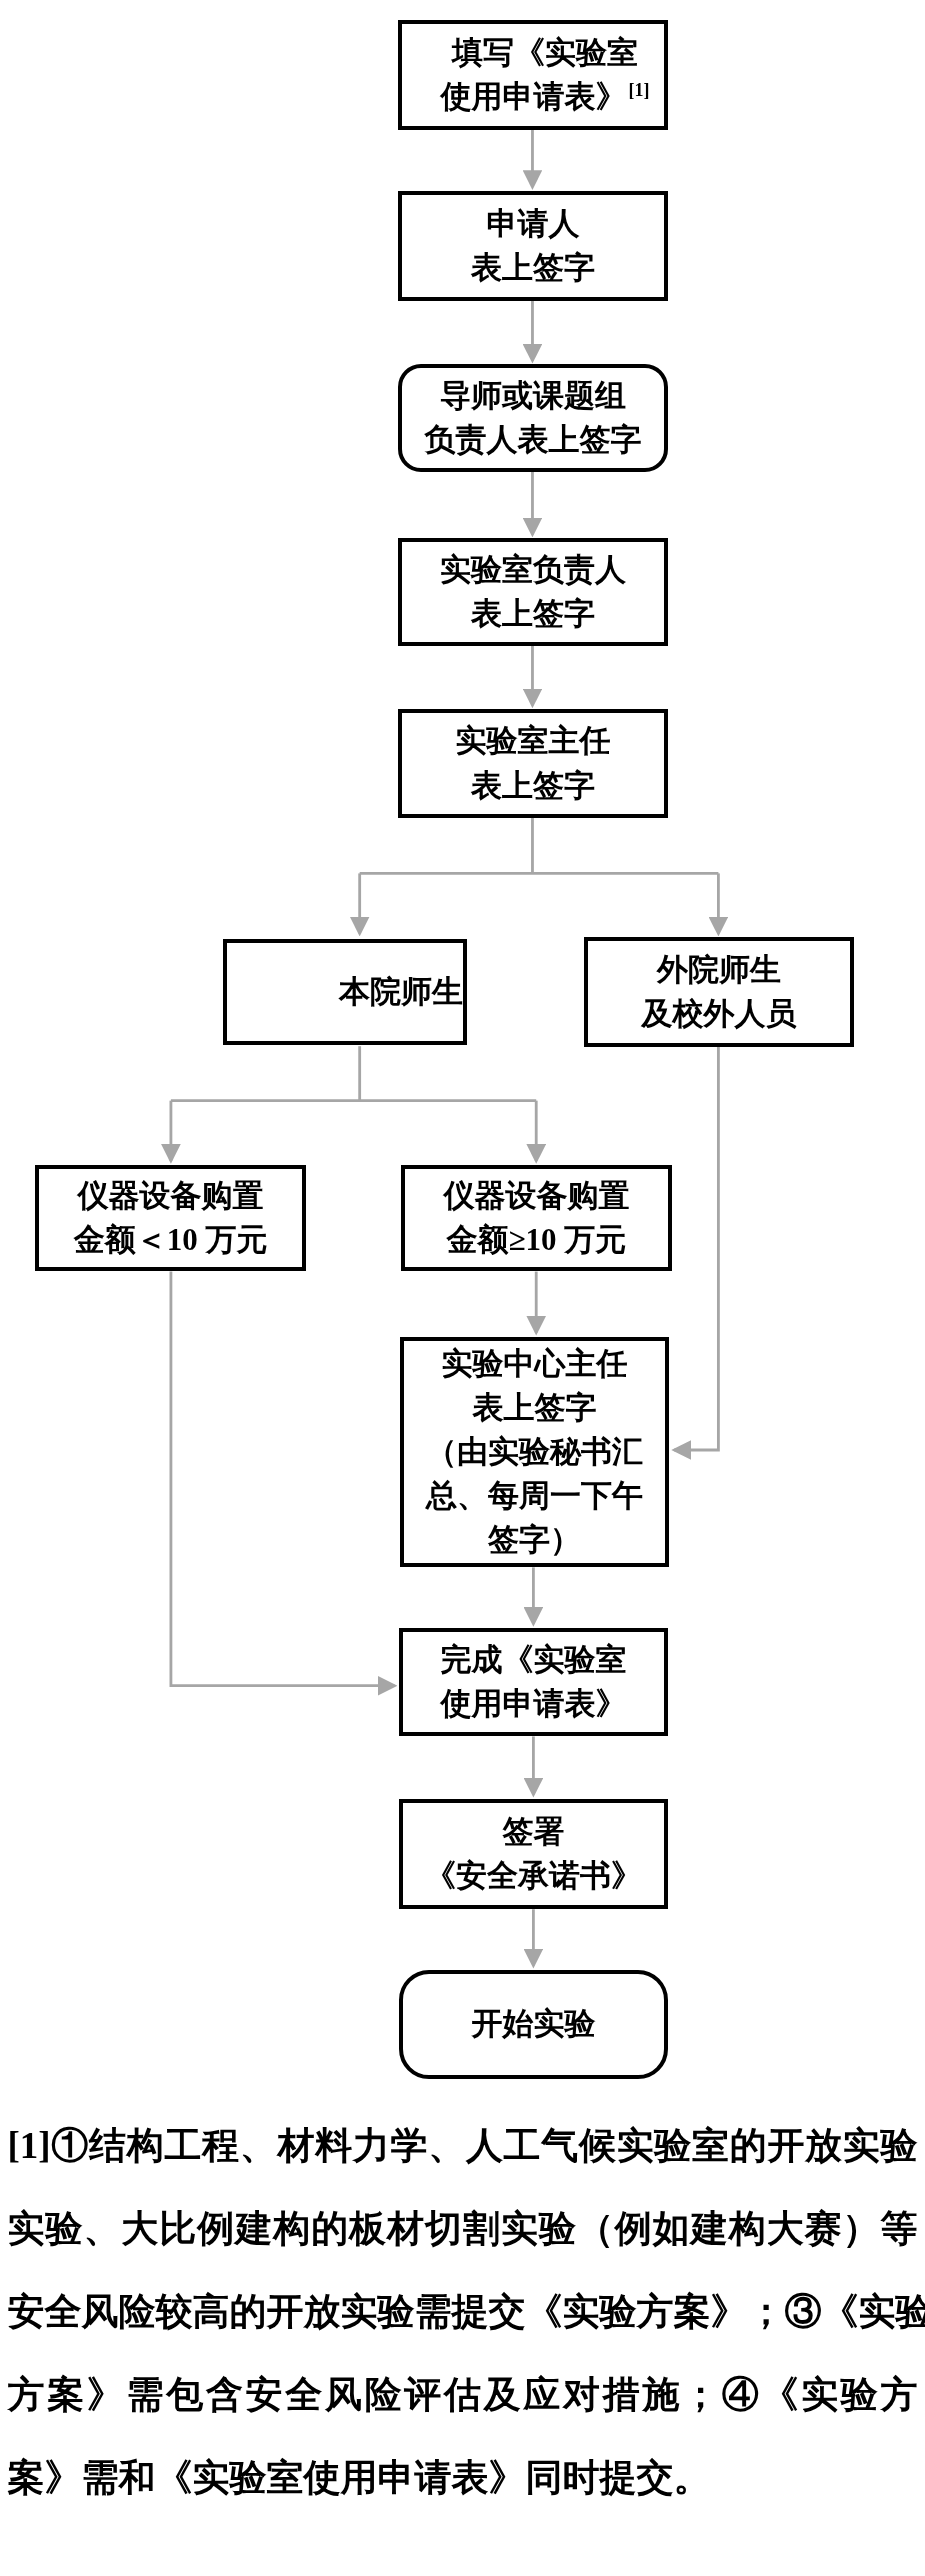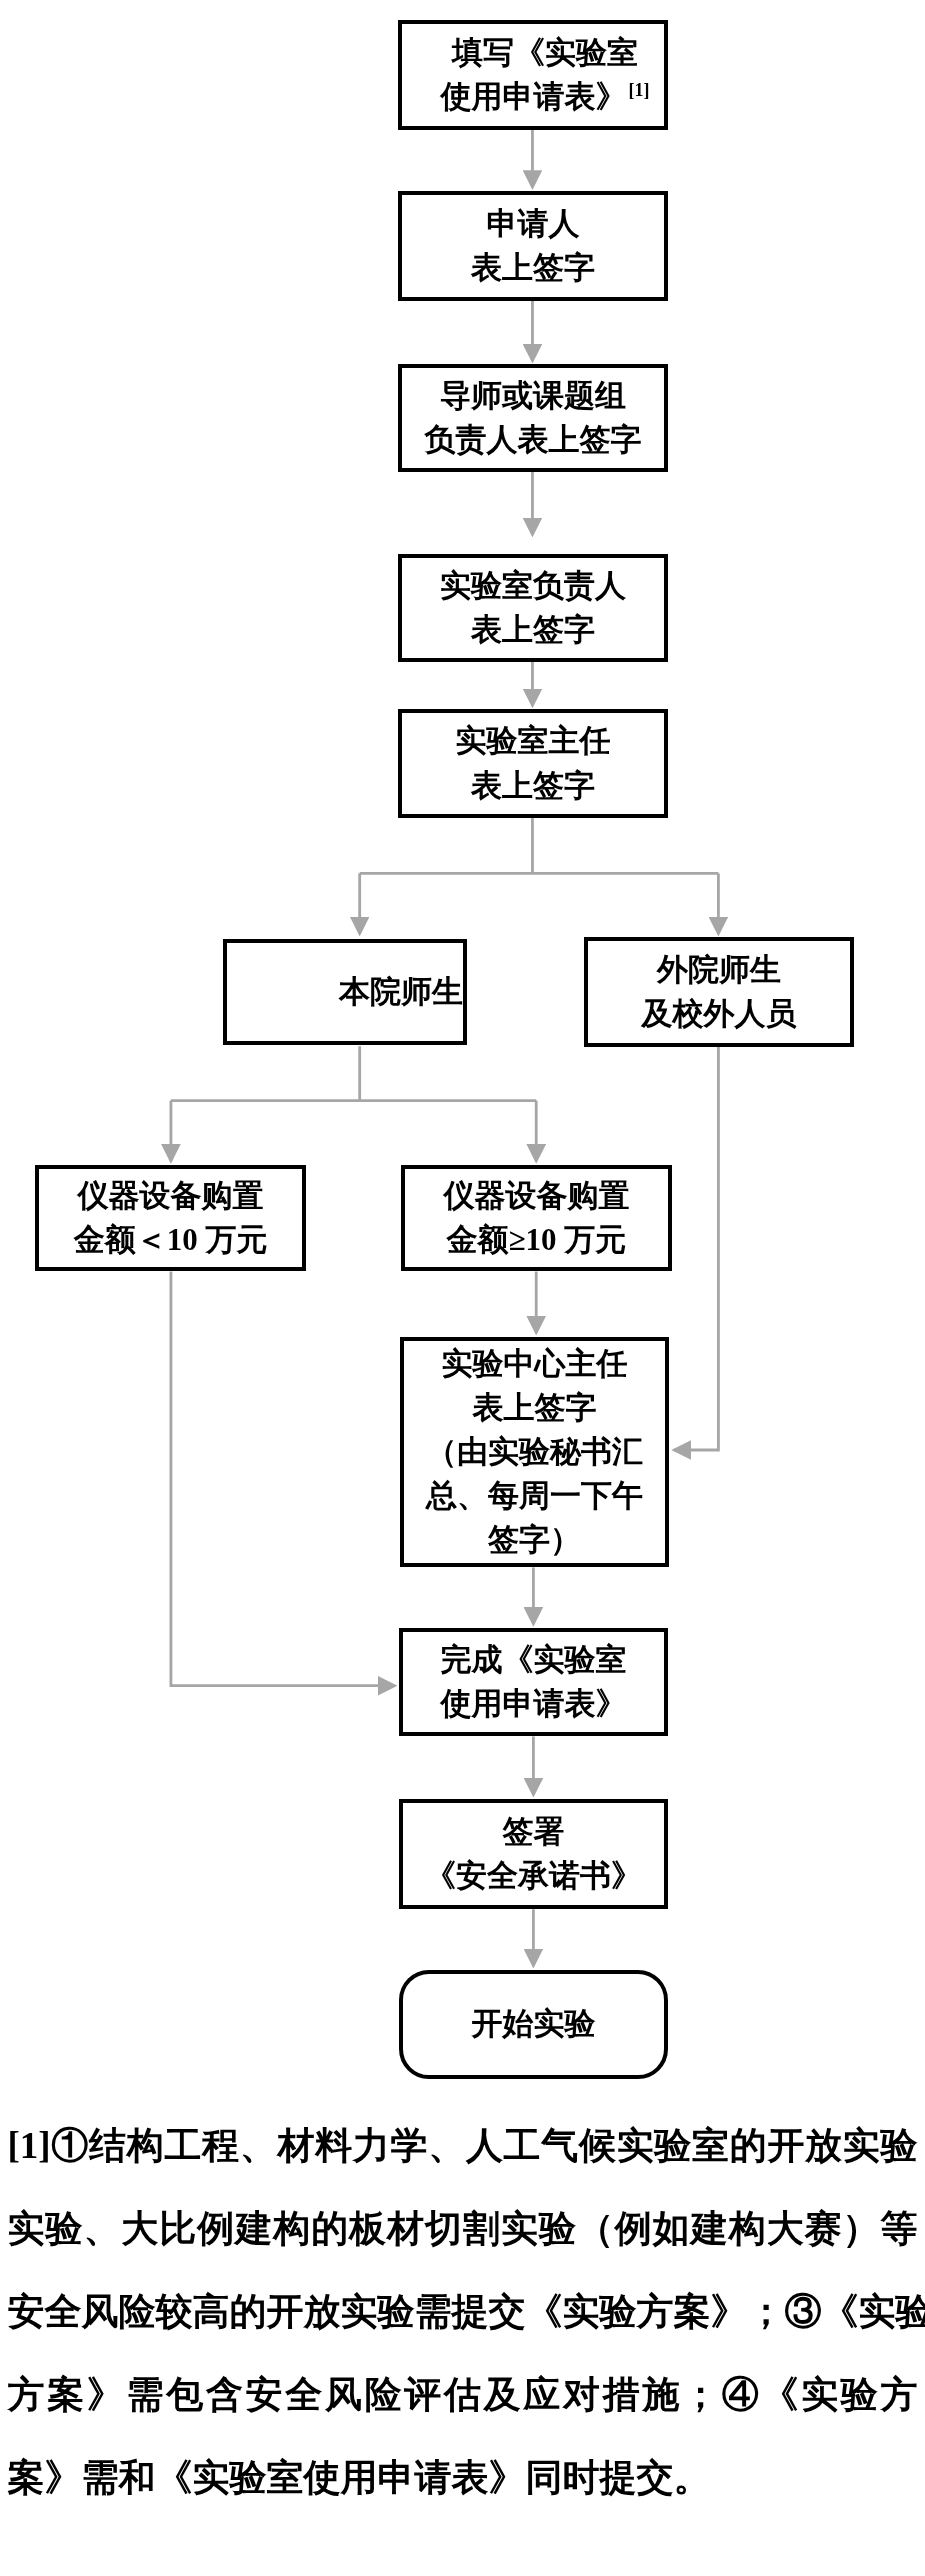--- a/index.html
+++ b/index.html
@@ -101,26 +101,26 @@
       <span>填写《实验室</span><br>
       <span>使用申请表》</span><sup>[1]</sup>
     </div>
   </div>
 
   <div class="node" style="left:398px; top:191px; width:270px; height:110px;">
     <div class="label pre">申请人
 表上签字</div>
   </div>
 
-  <div class="node" style="left:398px; top:364px; width:270px; height:108px;">
+  <div class="node" style="left:398px; top:364px; width:270px; height:108px;border-radius:23px;">
     <div class="label pre">导师或课题组
 负责人表上签字</div>
   </div>
 
-  <div class="node" style="left:398px; top:538px; width:270px; height:108px;margin-top:16px;">
+  <div class="node" style="left:398px; top:538px; width:270px; height:108px;">
     <div class="label pre">实验室负责人
 表上签字</div>
   </div>
 
   <div class="node" style="left:398px; top:709px; width:270px; height:109px;">
     <div class="label pre">实验室主任
 表上签字</div>
   </div>
 
   <div class="node" style="left:223px; top:939px; width:244px; height:106px;text-align:right;">

